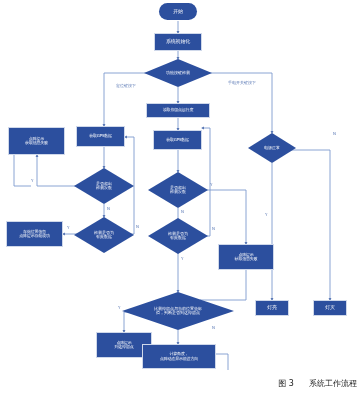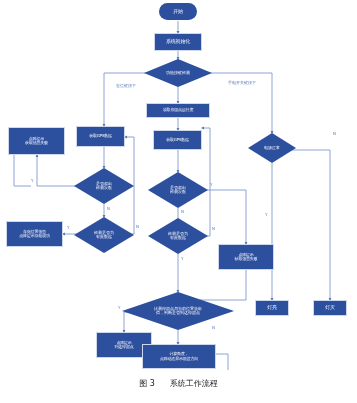--- a/index.html
+++ b/index.html
@@ -9,21 +9,21 @@
   .node{position:absolute;box-sizing:border-box;display:flex;align-items:center;
         justify-content:center;text-align:center;color:#ffffff;line-height:1.12;
         letter-spacing:-0.2px;}
   .rect{background:#2c4f9e;border:1px solid #cfd8ea;}
   .round{background:#2c4f9e;border-radius:9px;}
   .dia{position:absolute;}
   .dia .lbl{position:absolute;left:0;top:0;width:100%;height:100%;
             display:flex;align-items:center;justify-content:center;text-align:center;
             color:#fff;line-height:1.1;pointer-events:none;}
   .edgelbl{position:absolute;color:#5b79b5;white-space:nowrap;}
-  .caption{position:absolute;left:0;top:378px;width:357px;text-align:center;
+  .caption{position:absolute;left:0;top:378px;width:357px;text-align:right;
            color:#1a1a1a;font-family:"DejaVu Sans","Liberation Sans",sans-serif;}
   .t5{font-size:5px;}
   .t4{font-size:4px;}
 </style>
 </head>
 <body>
 
 <svg id="canvas" viewBox="0 0 357 403" xmlns="http://www.w3.org/2000/svg">
   <defs>
     <marker id="ar" markerWidth="5" markerHeight="5" refX="2.4" refY="1.7" orient="auto" markerUnits="strokeWidth">

